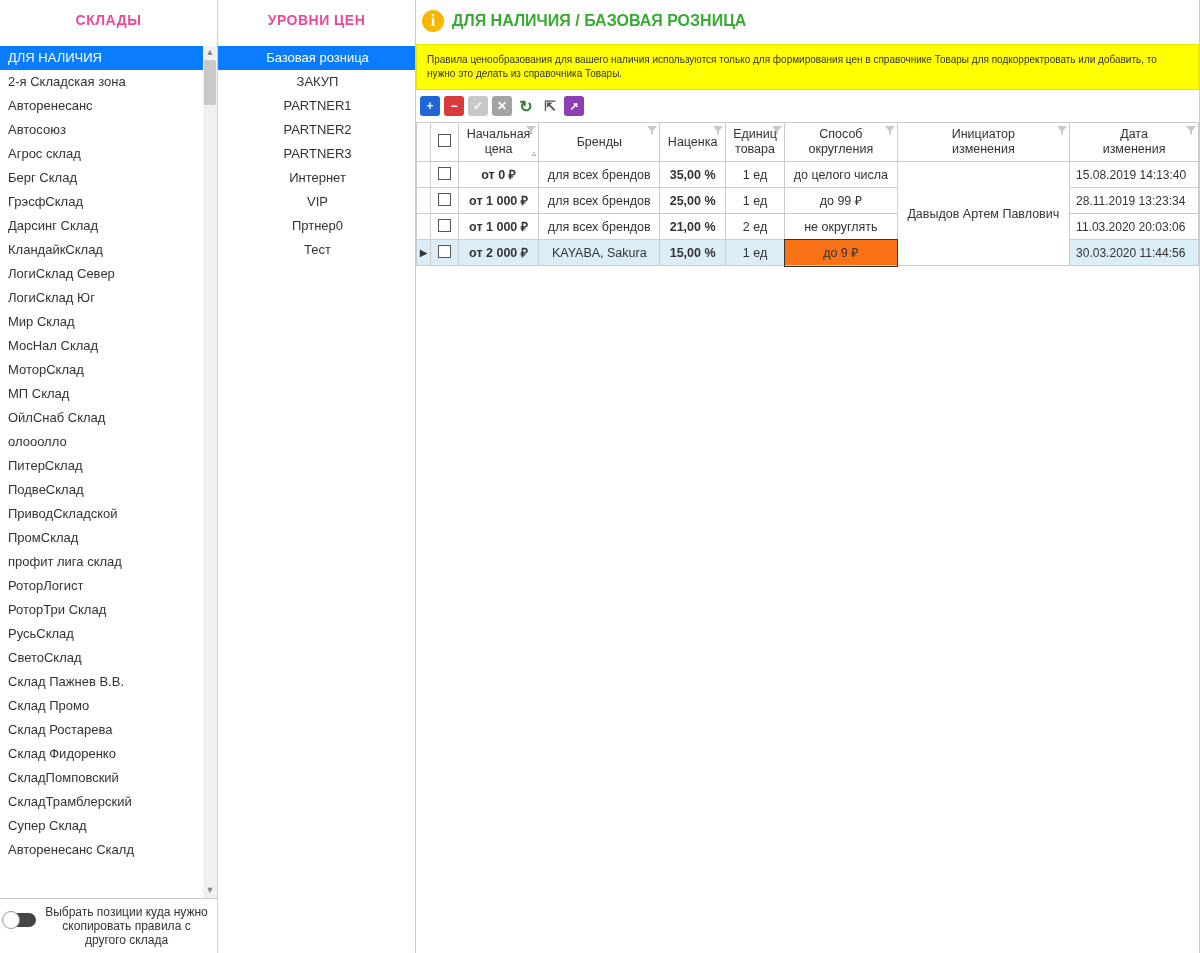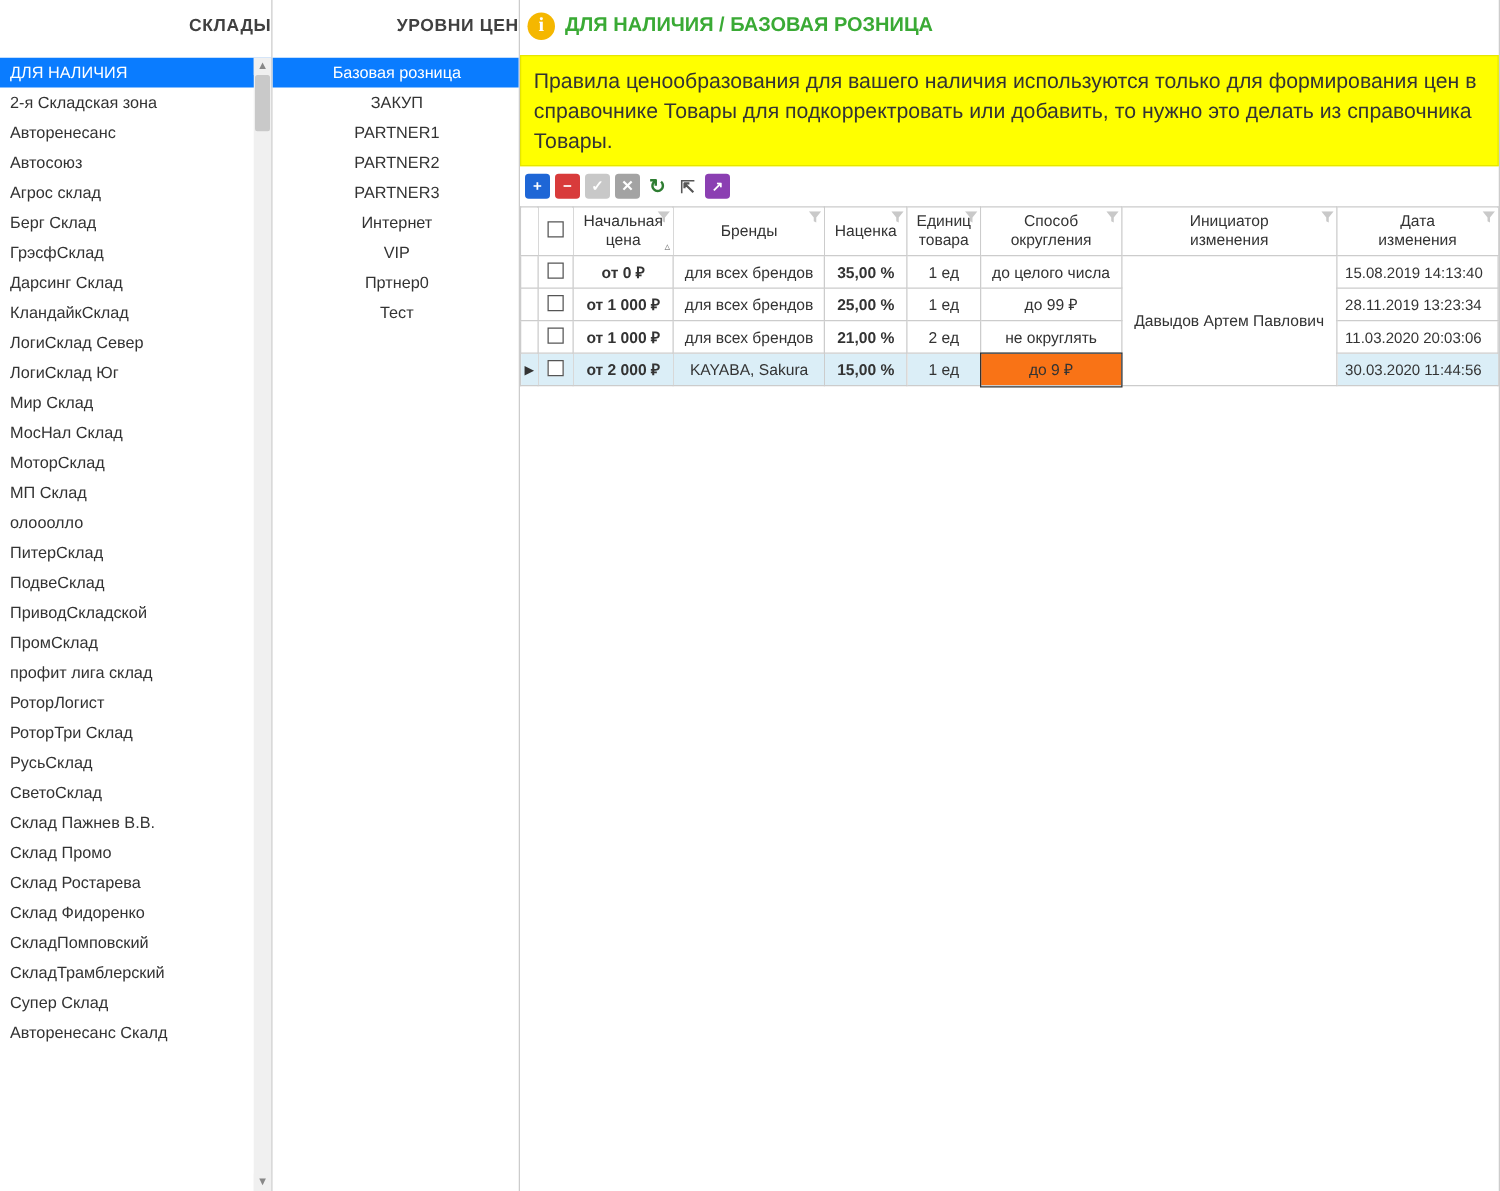--- a/index.html
+++ b/index.html
@@ -5,40 +5,40 @@
 * { margin: 0; padding: 0; box-sizing: border-box; }
 body { font-family: Arial, sans-serif; font-size: 13px; color: #333; background: #fff; width: 1200px; height: 953px; overflow: hidden; }
 
 .layout { display: flex; height: 100%; }
 
 .col { border-right: 1px solid #ccc; display: flex; flex-direction: column; }
 .col-warehouses { width: 218px; }
 .col-levels { width: 198px; }
 .col-main { flex: 1; }
 
-.col-header { text-align: right; font-weight: bold; color: #404040; font-size: 14px; padding: 12px 0 18px; letter-spacing: .5px; }
+.col-header { text-align: center; font-weight: bold; color: #ec4899; font-size: 14px; padding: 12px 0 18px; letter-spacing: .5px; }
 .green-header { color: #3aaa35; font-weight: bold; font-size: 16px; padding: 10px 0 12px 6px; display: flex; align-items: center; gap: 8px; }
 .info-icon { width: 22px; height: 22px; border-radius: 50%; background: #f5b700; color: #fff; display: inline-flex; align-items: center; justify-content: center; font-weight: bold; font-style: normal; font-family: serif; }
 
 .list { flex: 1; overflow-y: auto; position: relative; }
 .list-item { padding: 4px 6px 5px 8px; font-size: 13px; cursor: pointer; white-space: nowrap; overflow: hidden; text-overflow: ellipsis; }
 .list-item.selected { background: #0a7cff; color: #fff; }
 .col-levels .list-item { text-align: center; }
 
 .scrollbar { position: absolute; right: 0; top: 0; bottom: 0; width: 14px; background: #f0f0f0; }
 .scroll-thumb { position: absolute; left: 1px; right: 1px; top: 0; height: 45px; background: #c9c9c9; border-radius: 2px; }
 .scroll-arrow { position: absolute; left: 0; right: 0; height: 14px; background: #f0f0f0; color: #888; font-size: 9px; text-align: center; line-height: 12px; }
 .scroll-arrow.up { top: 0; }
 .scroll-arrow.down { bottom: 0; }
 
 .bottom-hint { border-top: 1px solid #ccc; padding: 6px 6px 6px 4px; display: flex; align-items: flex-start; gap: 6px; font-size: 12px; text-align: center; }
 .toggle { width: 32px; height: 14px; background: #444; border-radius: 8px; position: relative; flex-shrink: 0; margin-top: 8px; }
 .toggle::after { content: ""; position: absolute; width: 16px; height: 16px; background: #fff; border: 1px solid #999; border-radius: 50%; left: -2px; top: -2px; }
 
-.yellow-banner { background: #ffff00; padding: 8px 10px; font-size: 17px; line-height: 1.4; border: 1px solid #e6e600; }
+.yellow-banner { background: #ffff00; padding: 8px 10px; font-size: 10px; line-height: 1.4; border: 1px solid #e6e600; }
 
 .toolbar { display: flex; gap: 4px; padding: 6px 4px; }
 .tb-btn { width: 20px; height: 20px; border-radius: 3px; display: inline-flex; align-items: center; justify-content: center; font-size: 12px; font-weight: bold; color: #fff; cursor: pointer; }
 .tb-add { background: #1e66d6; }
 .tb-del { background: #d83b3b; }
 .tb-check { background: #c8c8c8; }
 .tb-x { background: #a3a3a3; }
 .tb-refresh { background: none; color: #2e7d32; font-size: 16px; }
 .tb-export { background: none; color: #555; font-size: 14px; }
 .tb-link { background: #8b3fb2; font-size: 11px; }
@@ -75,20 +75,21 @@
         <div class="list-item">Берг Склад</div>
         <div class="list-item">ГрэсфСклад</div>
         <div class="list-item">Дарсинг Склад</div>
         <div class="list-item">КландайкСклад</div>
         <div class="list-item">ЛогиСклад Север</div>
         <div class="list-item">ЛогиСклад Юг</div>
         <div class="list-item">Мир Склад</div>
         <div class="list-item">МосНал Склад</div>
         <div class="list-item">МоторСклад</div>
         <div class="list-item">МП Склад</div>
+        <div class="list-item">ОйлСнаб Склад</div>
         <div class="list-item">олооолло</div>
         <div class="list-item">ПитерСклад</div>
         <div class="list-item">ПодвеСклад</div>
         <div class="list-item">ПриводСкладской</div>
         <div class="list-item">ПромСклад</div>
         <div class="list-item">профит лига склад</div>
         <div class="list-item">РоторЛогист</div>
         <div class="list-item">РоторТри Склад</div>
         <div class="list-item">РусьСклад</div>
         <div class="list-item">СветоСклад</div>
@@ -99,20 +100,24 @@
         <div class="list-item">СкладПомповский</div>
         <div class="list-item">СкладТрамблерский</div>
         <div class="list-item">Супер Склад</div>
         <div class="list-item">Авторенесанс Скалд</div>
     <div class="scrollbar">
         <div class="scroll-arrow up">▲</div>
         <div class="scroll-thumb" style="top:14px"></div>
         <div class="scroll-arrow down">▼</div>
       </div>
       </div>
+    <div class="bottom-hint">
+      <span class="toggle"></span>
+      <span>Выбрать позиции куда нужно скопировать правила с другого склада</span>
+    </div>
   </div>
 
   <div class="col col-levels">
     <div class="col-header">УРОВНИ ЦЕН</div>
     <div class="list" id="levels-list">
         <div class="list-item selected">Базовая розница</div>
         <div class="list-item">ЗАКУП</div>
         <div class="list-item">PARTNER1</div>
         <div class="list-item">PARTNER2</div>
         <div class="list-item">PARTNER3</div>

